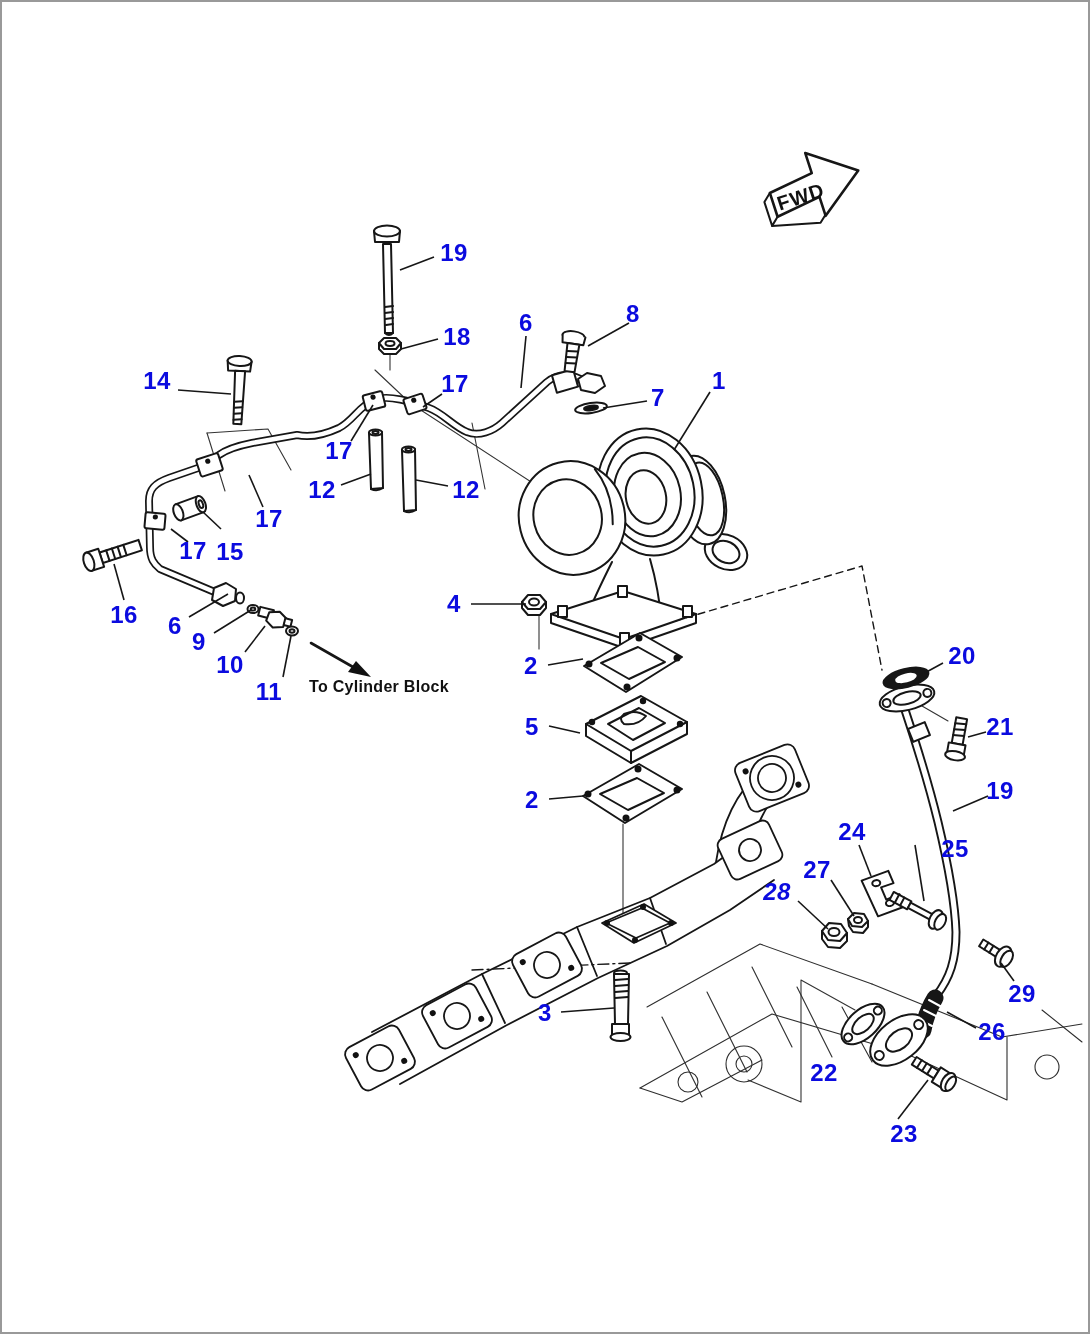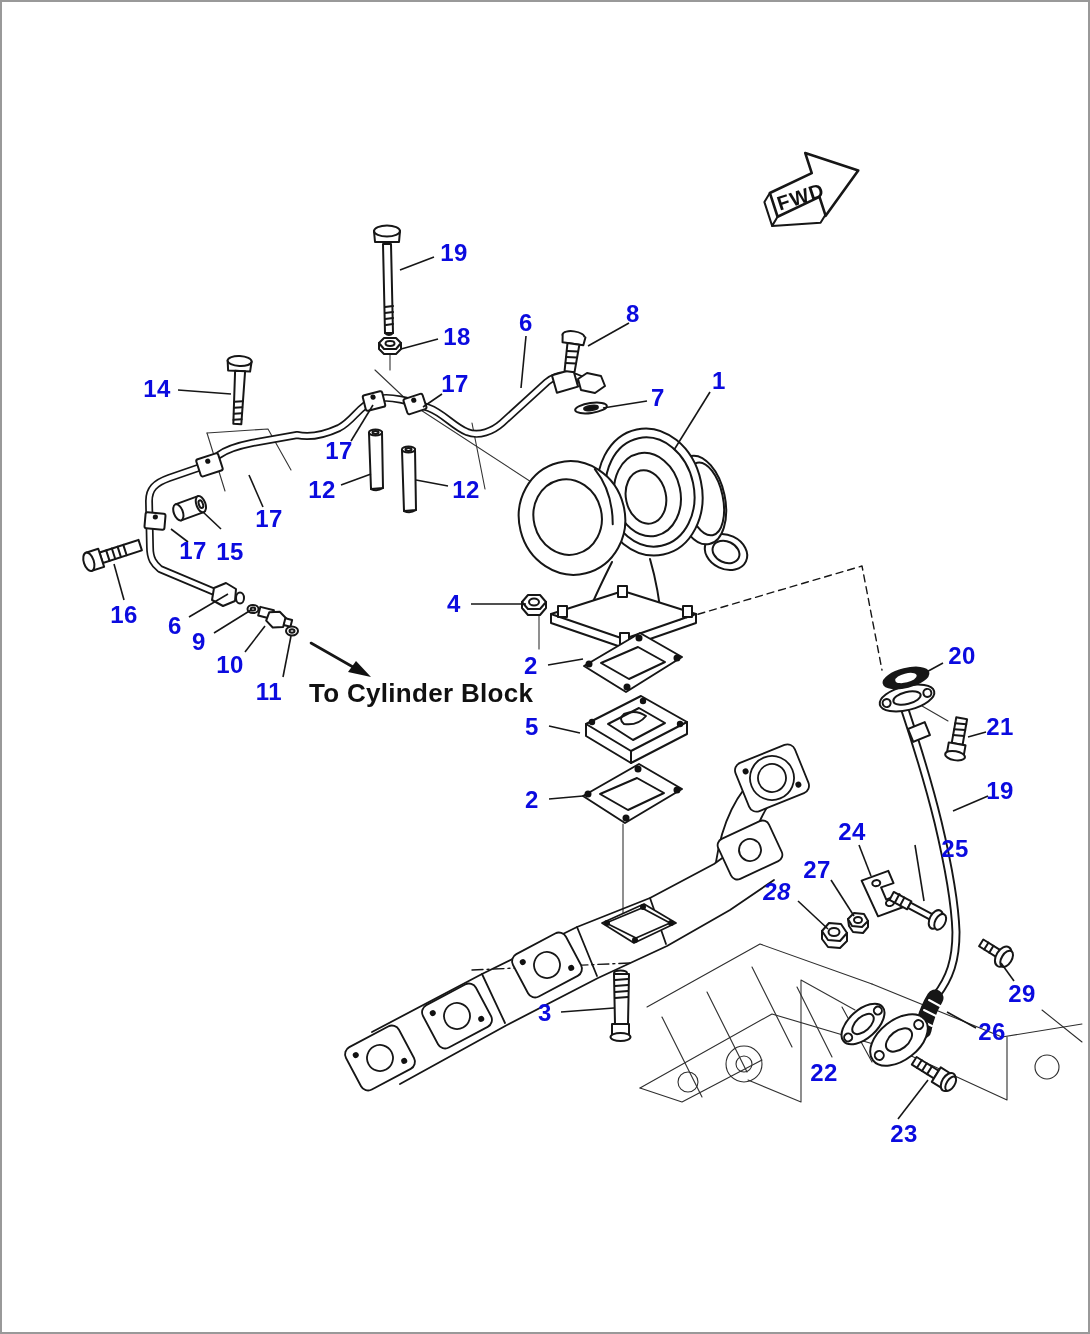--- a/index.html
+++ b/index.html
@@ -11,21 +11,21 @@
   svg{position:absolute;left:0;top:0;}
   #art .ln{fill:none;stroke:#161616;stroke-width:2;stroke-linecap:round;stroke-linejoin:round;}
   #callout-layer{position:absolute;left:0;top:0;width:100%;height:100%;pointer-events:none;}
   .callout{
     position:absolute;transform:translate(-50%,-50%);
     font-weight:bold;font-size:24px;letter-spacing:.5px;
     color:var(--callout,#0b0bdf);white-space:nowrap;
   }
   .note{
     position:absolute;left:307px;top:676px;
-    font-weight:bold;font-size:26px;color:#111;letter-spacing:.3px;white-space:nowrap;
+    font-weight:bold;font-size:16px;color:#111;letter-spacing:.3px;white-space:nowrap;
   }
   #fwd-text{font-weight:bold;font-size:20px;letter-spacing:1px;fill:#111;stroke:none;}
 </style>
 </head>
 <body>
 
 <div class="canvas">
 
   <svg id="art" width="1090" height="1334" viewBox="0 0 1090 1334">
     <g class="ln">
@@ -458,21 +458,21 @@
       <div class="callout" style="left: 524px; top: 321px;">6</div>
       <div class="callout" style="left: 173px; top: 624px;">6</div>
       <div class="callout" style="left: 656px; top: 396px;">7</div>
       <div class="callout" style="left: 631px; top: 312px;">8</div>
       <div class="callout" style="left: 197px; top: 640px;">9</div>
       <div class="callout" style="left: 228px; top: 663px;">10</div>
       <div class="callout" style="left: 267px; top: 690px; text-align: right;">11</div>
       <div class="callout" style="left: 320px; top: 488px;">12</div>
       <div class="callout" style="left: 464px; top: 488px;">12</div>
       <div class="callout" style="left: 452px; top: 251px;">19</div>
-      <div class="callout" style="left: 155px; top: 387px;">14</div>
+      <div class="callout" style="left: 155px; top: 379px;">14</div>
       <div class="callout" style="left: 228px; top: 550px;">15</div>
       <div class="callout" style="left: 122px; top: 613px;">16</div>
       <div class="callout" style="left: 453px; top: 382px;">17</div>
       <div class="callout" style="left: 337px; top: 449px;">17</div>
       <div class="callout" style="left: 267px; top: 517px;">17</div>
       <div class="callout" style="left: 191px; top: 549px;">17</div>
       <div class="callout" style="left: 455px; top: 335px;">18</div>
       <div class="callout" style="left: 998px; top: 789px;">19</div>
       <div class="callout" style="left: 960px; top: 654px;">20</div>
       <div class="callout" style="left: 998px; top: 725px;">21</div>

